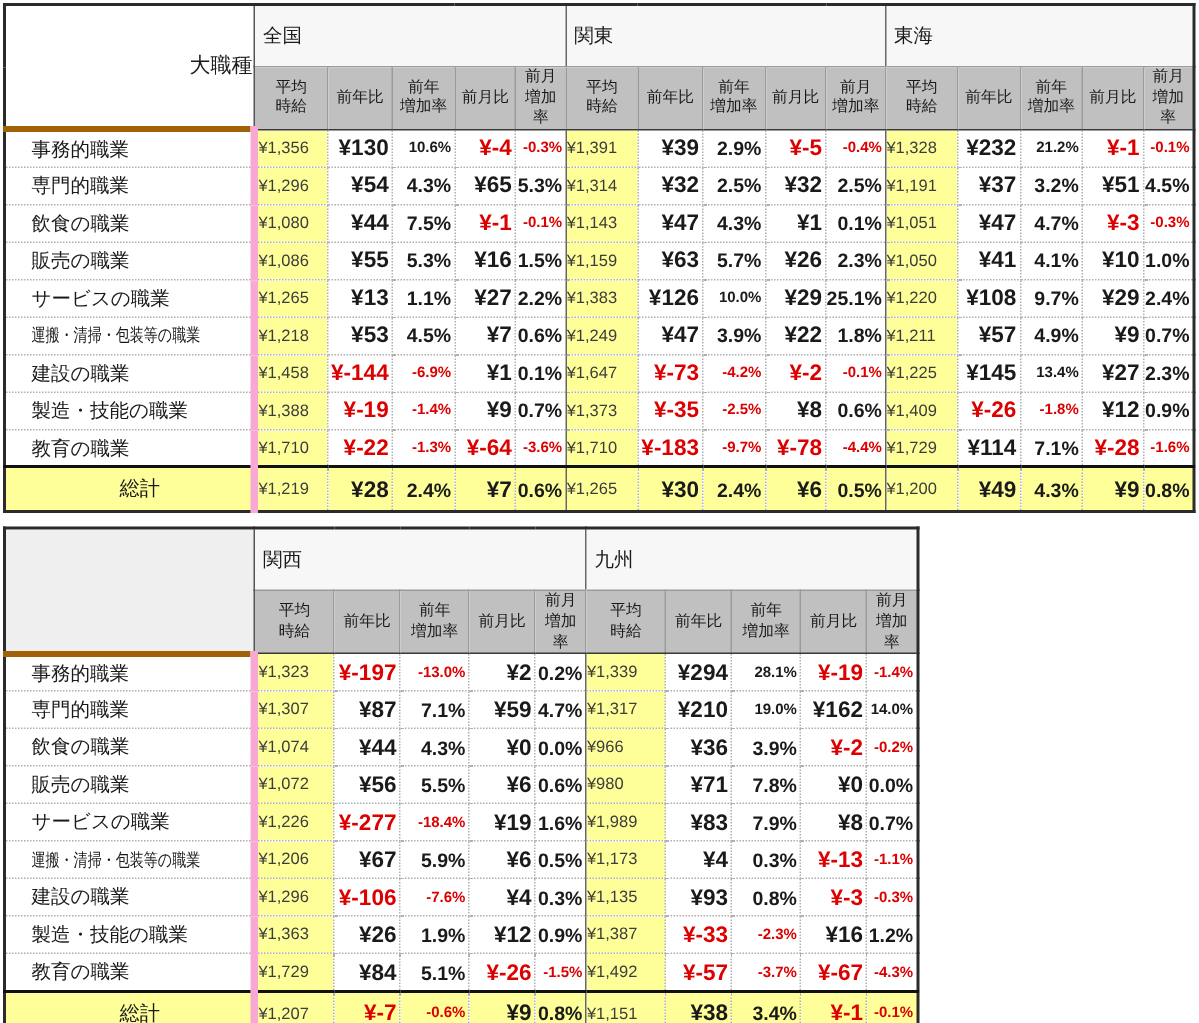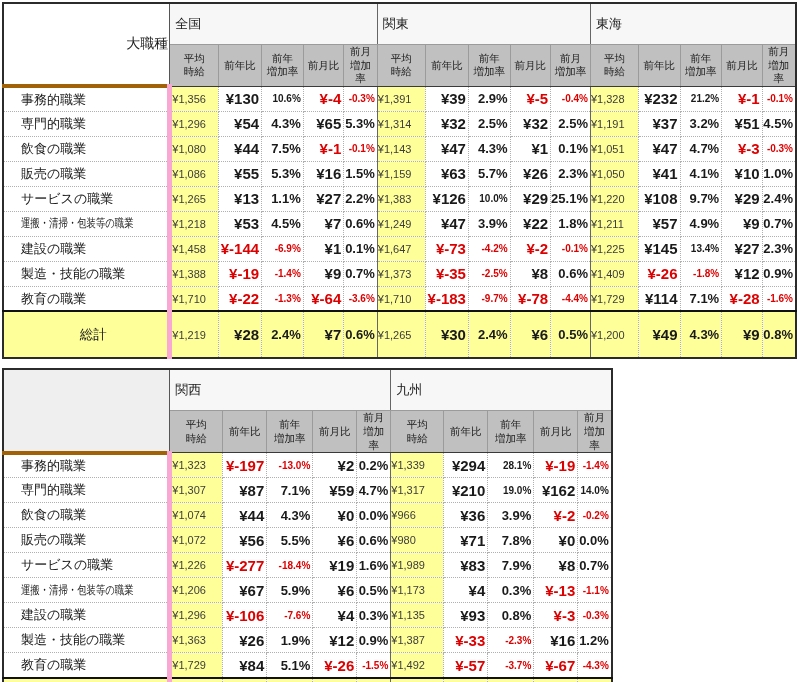--- a/index.html
+++ b/index.html
@@ -45,21 +45,21 @@
   td.avg{
     background:#ffff99;color:#3c3c3c;font-size:11px;font-weight:normal;
     text-align:left;padding:0 3px 0 0;
   }
   td.yen{font-size:15px;font-weight:bold;text-align:right;padding:0 2px 0 0;}
   td.pct{font-size:13px;font-weight:bold;text-align:right;padding:0 2px 0 0;}
   td.yen.sm{font-size:15px;}
   td.pct.sm{font-size:10px;}
   .neg{color:#dd0000;}
   
-  tr.total-row{height:47px;}
+  tr.total-row{height:30px;}
   tr.total-row th,tr.total-row td{
     background:#ffff99;border-top:2px solid #111;border-bottom:none;
   }
   .total-label{text-align:center !important;font-size:13.5px;}
 </style>
 </head>
 <body>
 
 <div class="page" data-name="report-page">
   <table class="wage-table" data-name="wage-table-top">

